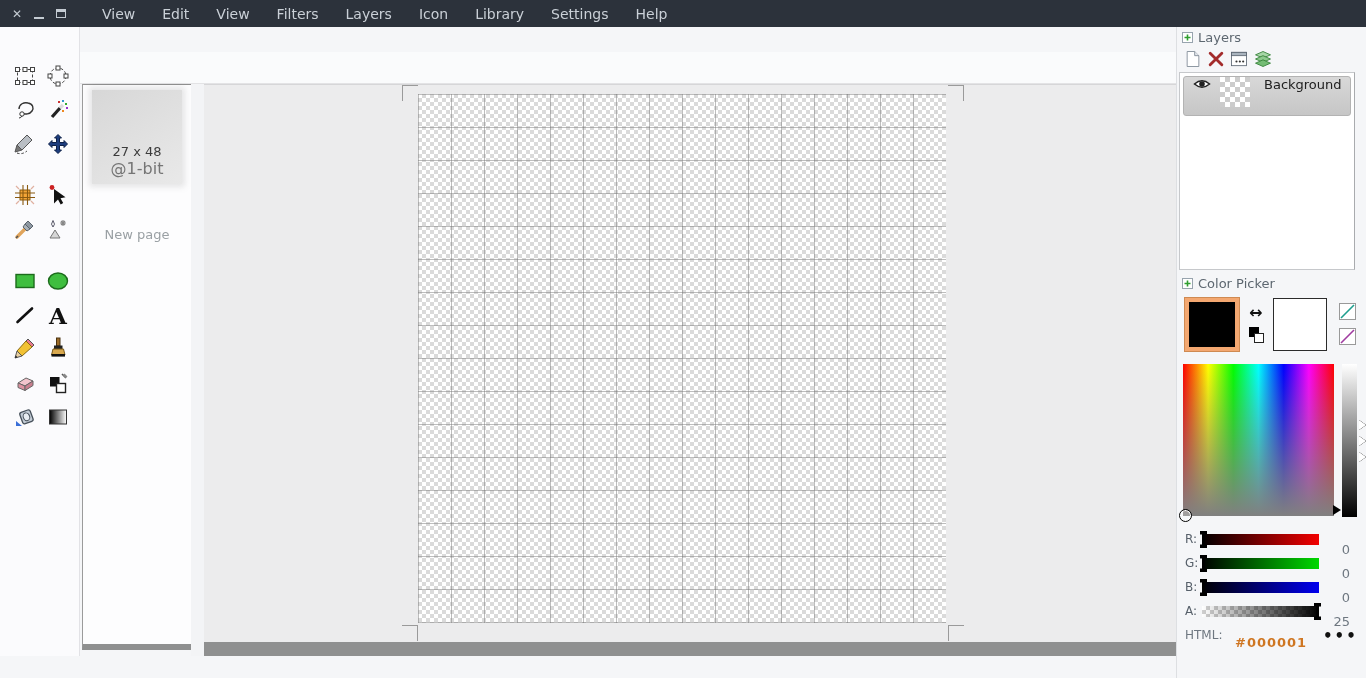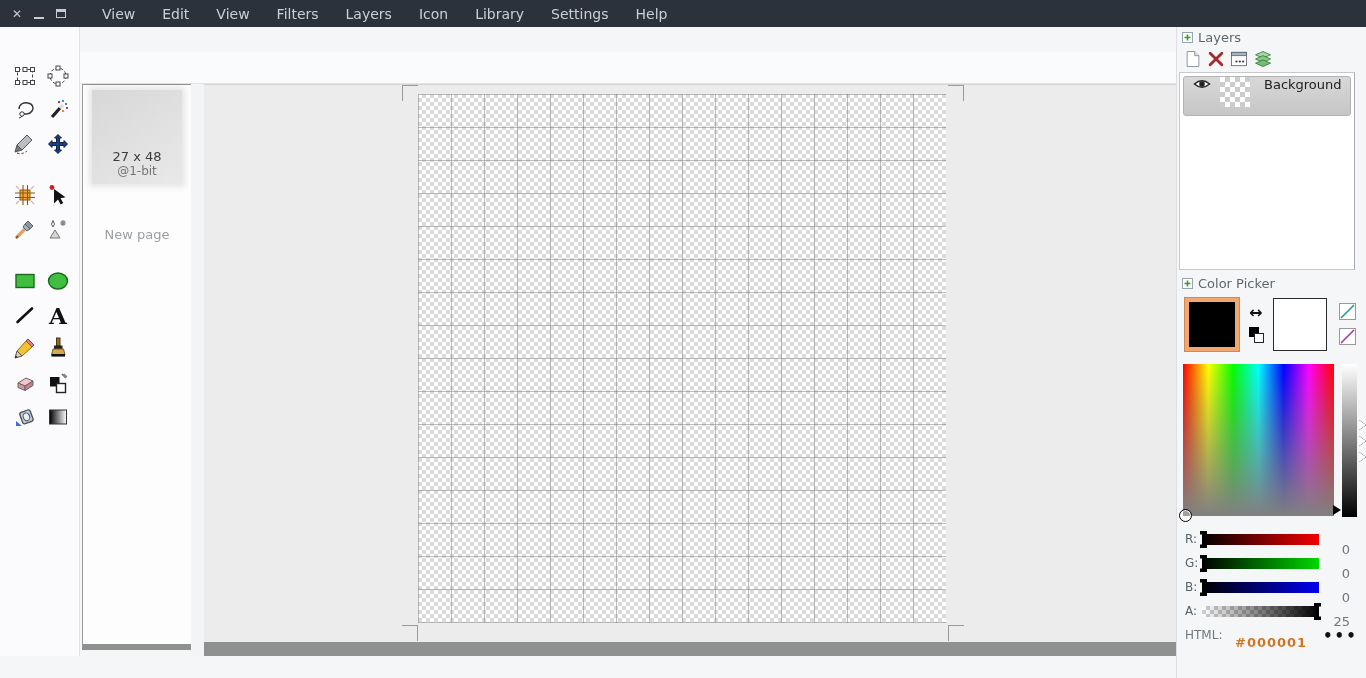--- a/index.html
+++ b/index.html
@@ -32,21 +32,21 @@
   
   #toolbox { left:0; top:27px; width:80px; height:629px; background:#fbfbfd; border-right:1px solid #e2e2e6; }
   .tool { position:absolute; width:26px; height:26px; display:flex; align-items:center; justify-content:center; }
   .tool svg { width:24px; height:24px; }
   .text-glyph { font-family:"DejaVu Serif","Liberation Serif",serif; font-size:23px; font-weight:bold; color:#111; line-height:1; }
 
   
   #pages-panel { left:82px; top:84px; width:110px; height:566px; background:#fdfdfe; border:1px solid #9b9b9b; border-top:1px solid #8f8f8f; border-bottom:6px solid #8f9090; }
   #page-thumb { position:absolute; left:9px; top:5px; width:90px; height:94px; background:linear-gradient(145deg,#d7d7d7,#e9e9e9); box-shadow:0 0 6px 3px rgba(120,120,120,0.18); display:flex; flex-direction:column; align-items:center; justify-content:flex-end; padding-bottom:6px; }
   #page-size { font-size:13px; color:#3c3c3c; }
-  #page-depth { font-size:12px; color:#757575; }
+  #page-depth { font-size:16px; color:#757575; }
   #new-page { position:absolute; left:0; top:142px; width:100%; text-align:center; font-size:13px; color:#9aa0a4; }
 
   
   #splitter { left:191px; top:84px; width:13px; height:572px; background:#f3f4f6; }
   #canvas-area { left:204px; top:84px; width:972px; height:572px; background:#ececed; border-top:1px solid #d6d6d8; }
   #icon-canvas { position:absolute; left:214px; top:9px; width:528px; height:529px;
     background-color:#fff;
     background-image:
       repeating-linear-gradient(to right, rgba(125,125,125,.5) 0 1px, transparent 1px 33px),
       repeating-linear-gradient(to bottom, rgba(125,125,125,.5) 0 1px, transparent 1px 33px),

